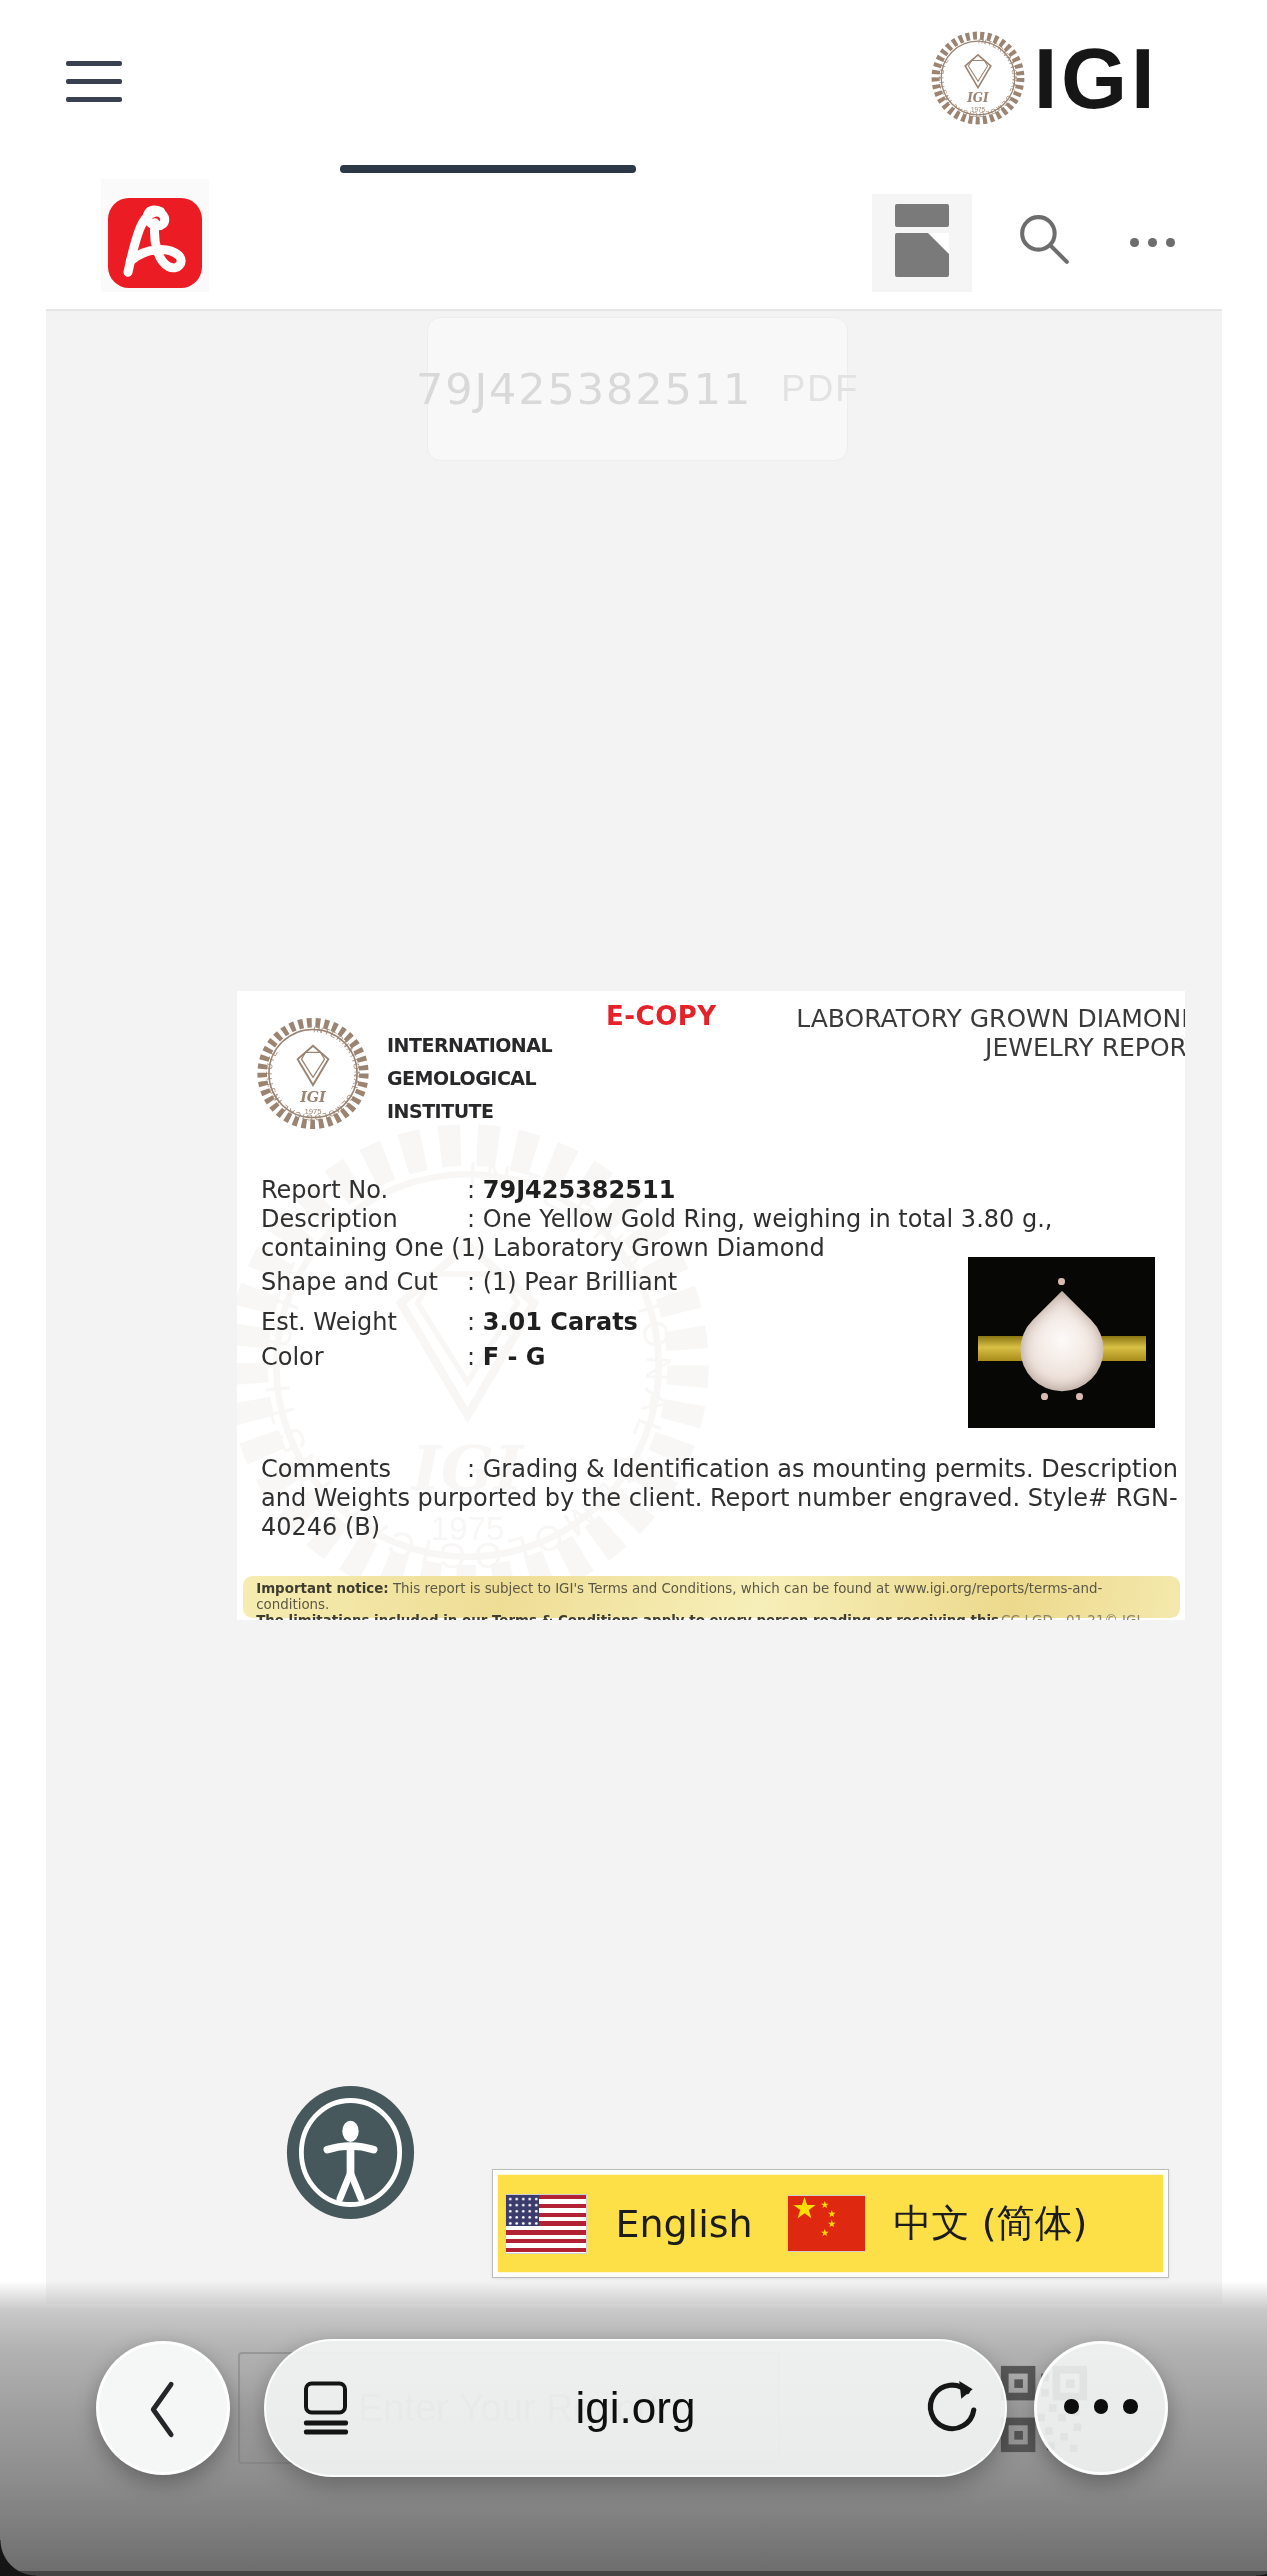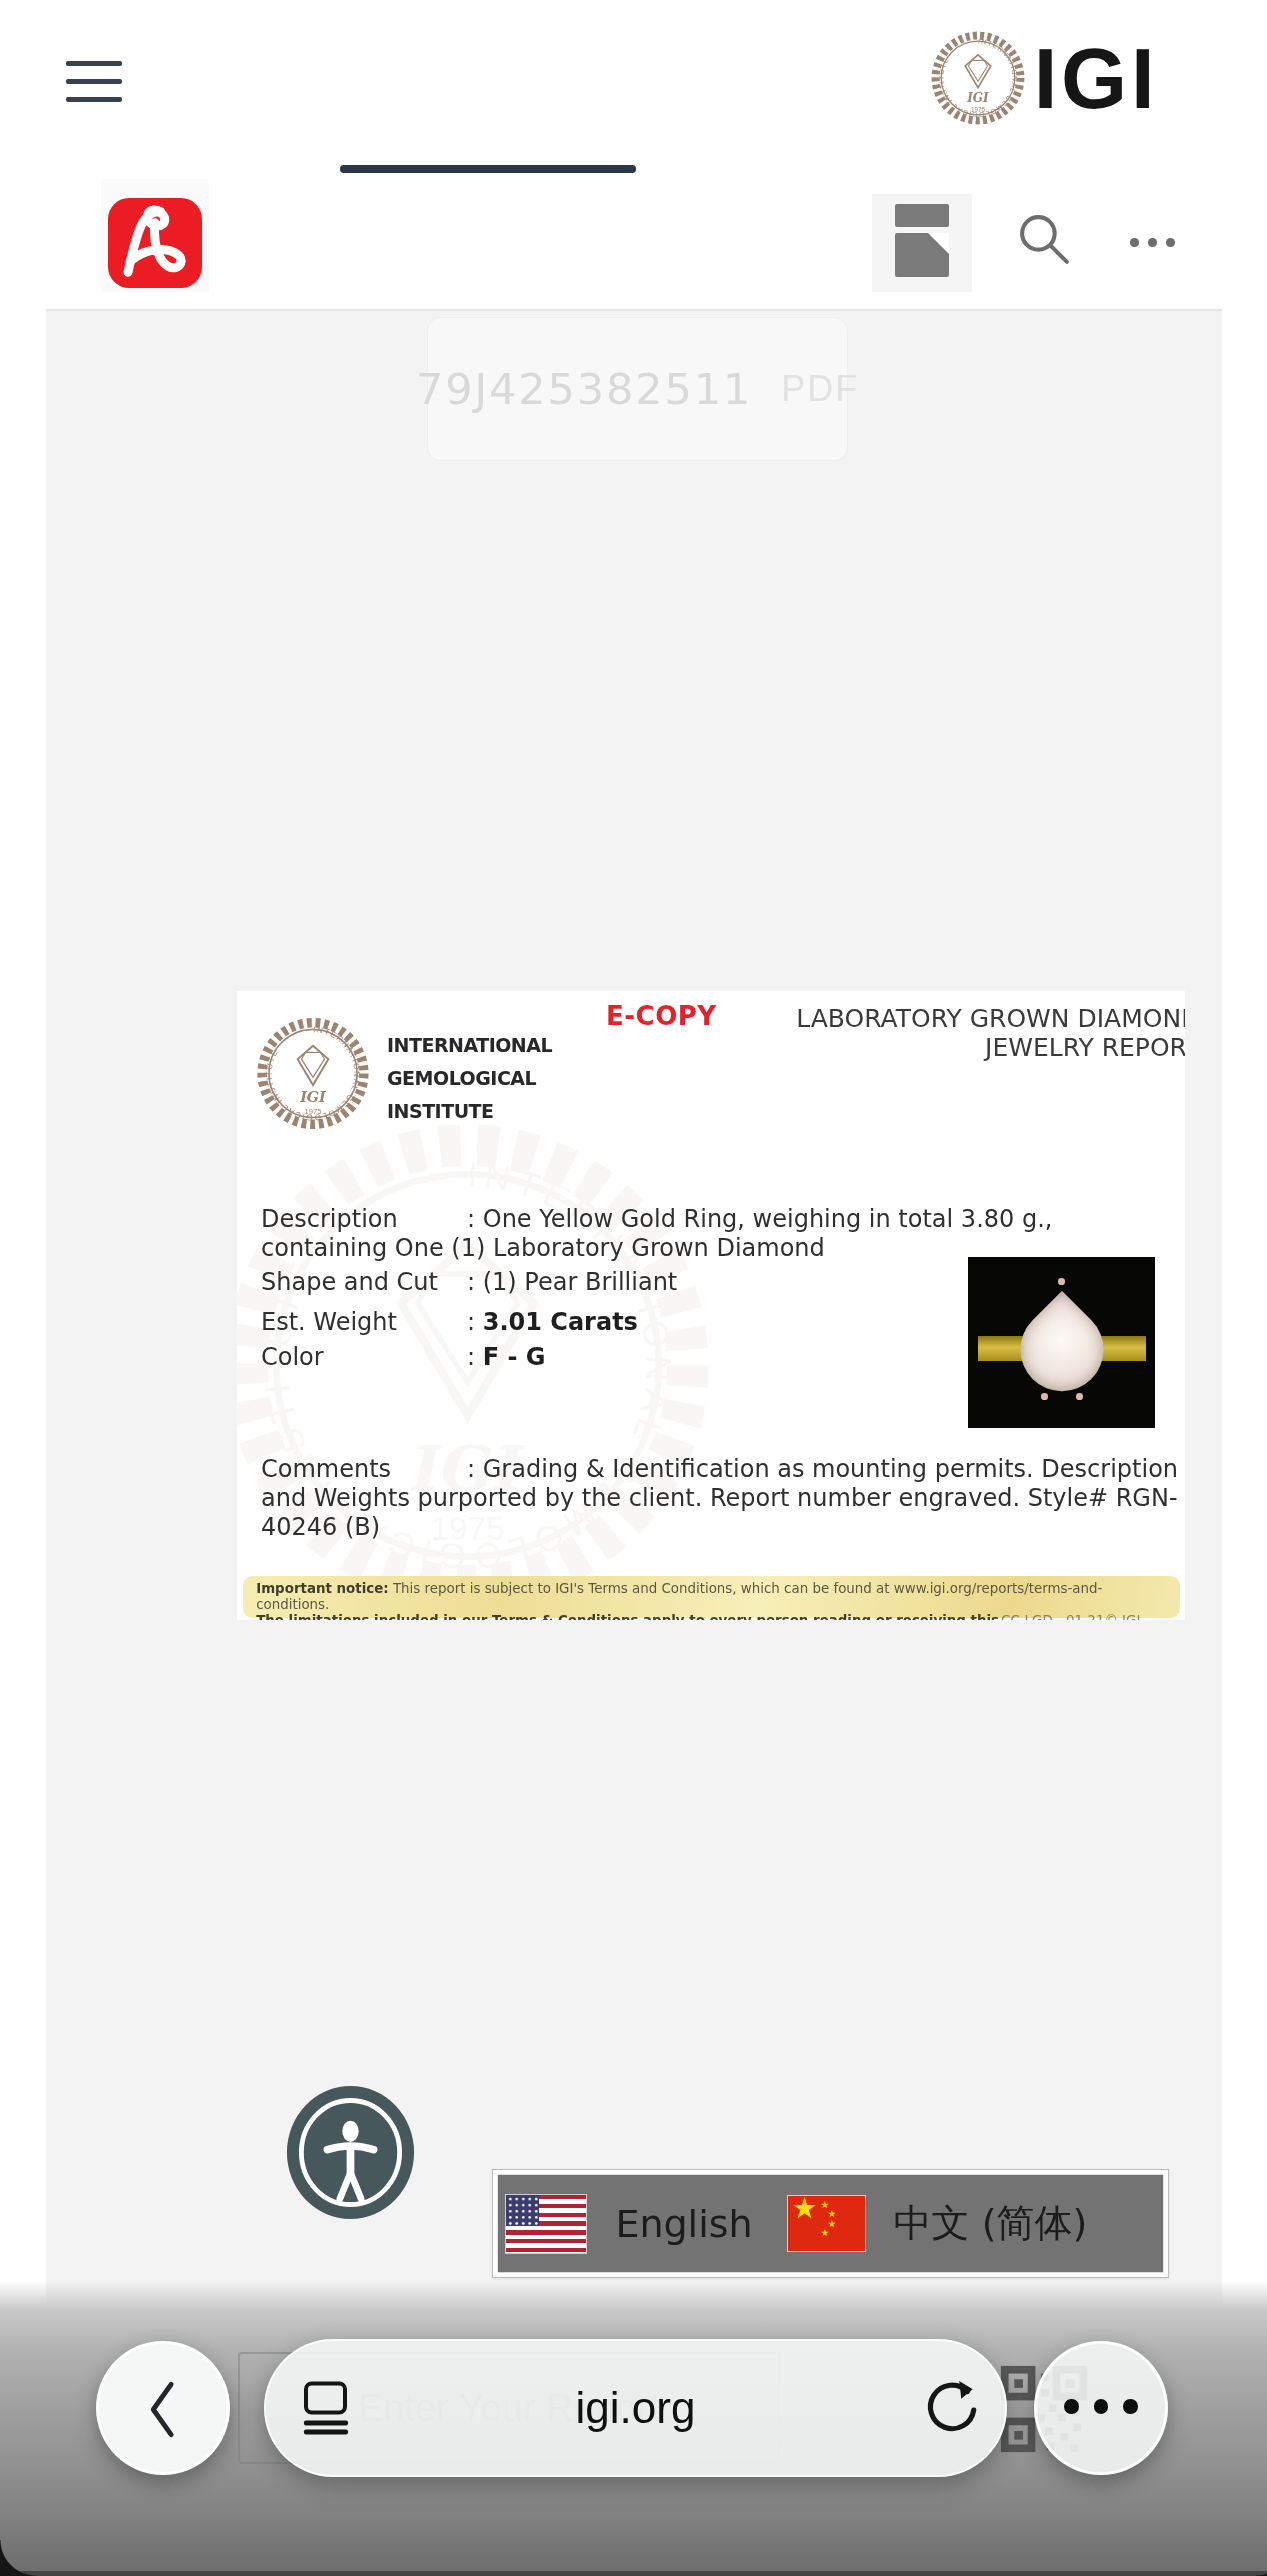--- a/index.html
+++ b/index.html
@@ -53,21 +53,21 @@
   .prong{position:absolute;width:6.7px;height:6.7px;border-radius:50%;background:#d9bab0;}
   .notice{left:5.8px;top:585px;width:937px;height:42px;border-radius:9.6px;padding:4.8px 13.4px;box-sizing:border-box;
           background:linear-gradient(100deg,#f6edb2,#eedd95 28%,#f7efb9 55%,#ecd98c 82%,#f4e9ad);
           font-size:13.4px;line-height:16.3px;color:#5a5747;font-family:"DejaVu Sans",sans-serif;}
   .notice b{color:#3f3d2f;}
   .notice-l2{display:flex;justify-content:space-between;}
   .notice-code{color:#8a8466;font-weight:400;}
 
   
   .access-btn{left:285px;top:2086px;width:131px;height:133px;background:none;border:none;cursor:pointer;padding:0;}
-  .langbar{left:492px;top:2169px;width:677px;height:109px;background:#737373;border:1.9px solid #bcbcbc;
+  .langbar{left:492px;top:2169px;width:677px;height:109px;background:#fde047;border:1.9px solid #bcbcbc;
            box-shadow:inset 0 0 0 4.8px #ffffff, 0 1px 2.9px rgba(0,0,0,.08);
            display:flex;align-items:center;padding:0 13.4px;box-sizing:border-box;}
   .lang-opt{display:flex;align-items:center;background:none;border:none;cursor:pointer;padding:0;}
   .lang-label{font-size:38px;color:#1c1c1c;margin-left:29px;font-family:"DejaVu Sans",sans-serif;}
   .flag-us{position:relative;width:80px;height:58px;overflow:hidden;
            background:repeating-linear-gradient(180deg,#b22234 0 4.4px,#ffffff 4.4px 8.8px);box-shadow:0 0 0 1px #d0d0d0;}
   .flag-us .canton{position:absolute;left:0;top:0;width:33px;height:31px;background:#3c3b6e;
            background-image:radial-gradient(#ffffff 1.1px, transparent 1.5px);background-size:6.5px 6.1px;background-position:1px 1px;}
   .flag-cn{position:relative;width:77px;height:55px;background:#de2910;overflow:hidden;box-shadow:0 0 0 1px #d0d0d0;}
   .flag-cn .big-star{position:absolute;left:3.8px;top:-1.9px;font-size:29px;color:#ffde00;line-height:29px;}
@@ -190,20 +190,24 @@
       <div>INSTITUTE</div>
     </div>
 
     <div class="abs ecopy">E-COPY</div>
 
     <div class="abs rtitle">
       <div>LABORATORY GROWN DIAMOND</div>
       <div>JEWELRY REPORT</div>
     </div>
 
+    <div class="abs frow" style="top:185px;">
+      <span class="flabel">Report No.</span><span>:</span>
+      <span class="fval-b">79J425382511</span>
+    </div>
 
     <div class="abs frow" style="top:214px;line-height:29px;">
       <span class="fline"><span class="flabel">Description</span><span>:</span> <span>One Yellow Gold Ring, weighing in total 3.80 g.,</span></span>
       <span class="fline">containing One (1) Laboratory Grown Diamond</span>
     </div>
 
     <div class="abs frow" style="top:277px;">
       <span class="flabel">Shape and Cut</span><span>:</span>
       <span>(1) Pear Brilliant</span>
     </div>

